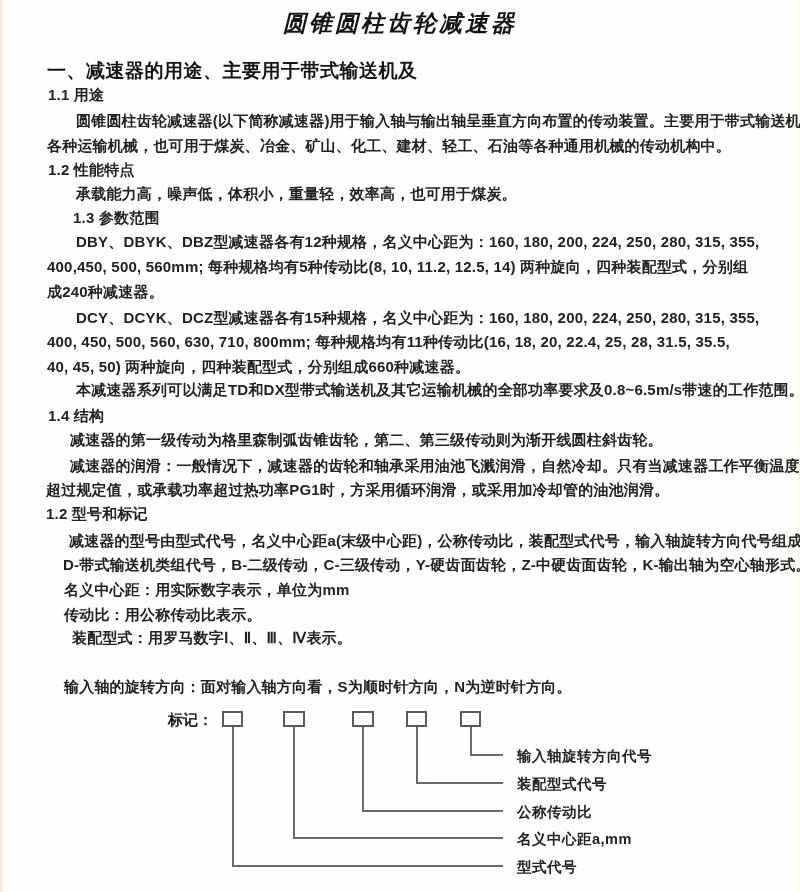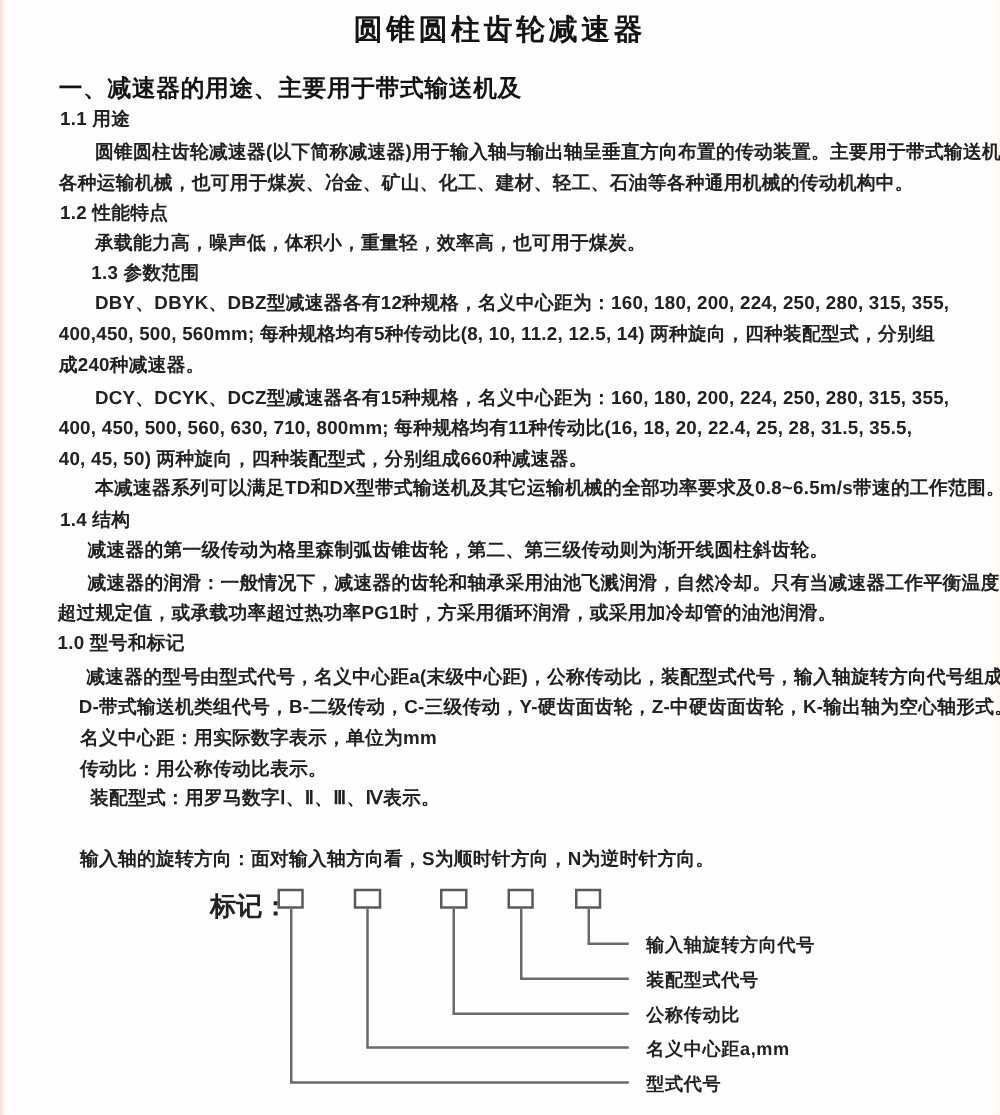--- a/index.html
+++ b/index.html
@@ -18,36 +18,36 @@
     pointer-events:none;
   }
   .edge-right {
     position:absolute; right:0; top:0; bottom:0; width:6px;
     background:linear-gradient(to left, #fdf8e9, rgba(255,255,255,0));
     pointer-events:none;
   }
   .doc-title {
     position:absolute; top:8px; left:0; right:0;
     text-align:center; font-size:23px; font-weight:700;
-    letter-spacing:3px; color:#141414;
+    letter-spacing:3px; color:#141414;font-style:italic;
   }
   .doc-heading {
     position:absolute; left:47px; top:58px;
     font-size:19px; font-weight:700; color:#141414;
     letter-spacing:0.5px;
   }
   .tline {
     position:absolute;
     font-size:15px; font-weight:600; color:#222;
     white-space:nowrap; letter-spacing:0.2px;
   }
   .sec { font-weight:600; }
   
   .mark-prefix {
-    position:absolute; font-size:21px; font-weight:600; color:#222;
+    position:absolute; font-size:15px; font-weight:600; color:#222;
   }
   .dg-box {
     position:absolute; width:21px; height:16px;
     border:2px solid #5a5a5a; background:transparent;
   }
   .dg-v { position:absolute; width:2px; background:#6a6a6a; }
   .dg-h { position:absolute; height:2px; background:#6a6a6a; }
   .dg-label {
     position:absolute; left:517px;
     font-size:14.5px; font-weight:600; color:#222; white-space:nowrap;
@@ -74,21 +74,21 @@
   <div class="tline" style="left:47px; top:258px;">400,450, 500, 560mm; 每种规格均有5种传动比(8, 10, 11.2, 12.5, 14) 两种旋向，四种装配型式，分别组</div>
   <div class="tline" style="left:47px; top:283px;">成240种减速器。</div>
   <div class="tline" style="left:76px; top:309px;">DCY、DCYK、DCZ型减速器各有15种规格，名义中心距为：160, 180, 200, 224, 250, 280, 315, 355,</div>
   <div class="tline" style="left:47px; top:333px;">400, 450, 500, 560, 630, 710, 800mm; 每种规格均有11种传动比(16, 18, 20, 22.4, 25, 28, 31.5, 35.5,</div>
   <div class="tline" style="left:47px; top:358px;">40, 45, 50) 两种旋向，四种装配型式，分别组成660种减速器。</div>
   <div class="tline" style="left:76px; top:381px;">本减速器系列可以满足TD和DX型带式输送机及其它运输机械的全部功率要求及0.8~6.5m/s带速的工作范围。</div>
   <div class="tline sec" style="left:48px; top:407px;">1.4 结构</div>
   <div class="tline" style="left:70px; top:431px;">减速器的第一级传动为格里森制弧齿锥齿轮，第二、第三级传动则为渐开线圆柱斜齿轮。</div>
   <div class="tline" style="left:70px; top:457px;">减速器的润滑：一般情况下，减速器的齿轮和轴承采用油池飞溅润滑，自然冷却。只有当减速器工作平衡温度</div>
   <div class="tline" style="left:46px; top:481px;">超过规定值，或承载功率超过热功率PG1时，方采用循环润滑，或采用加冷却管的油池润滑。</div>
-  <div class="tline sec" style="left:46px; top:505px;">1.0 型号和标记</div>
+  <div class="tline sec" style="left:46px; top:505px;">1.2 型号和标记</div>
   <div class="tline" style="left:69px; top:532px;">减速器的型号由型式代号，名义中心距a(末级中心距)，公称传动比，装配型式代号，输入轴旋转方向代号组成。</div>
   <div class="tline" style="left:63px; top:556px;">D-带式输送机类组代号，B-二级传动，C-三级传动，Y-硬齿面齿轮，Z-中硬齿面齿轮，K-输出轴为空心轴形式。</div>
   <div class="tline" style="left:64px; top:581px;">名义中心距：用实际数字表示，单位为mm</div>
   <div class="tline" style="left:64px; top:606px;">传动比：用公称传动比表示。</div>
   <div class="tline" style="left:72px; top:629px;">装配型式：用罗马数字Ⅰ、Ⅱ、Ⅲ、Ⅳ表示。</div>
   <div class="tline" style="left:64px; top:654px;margin-top:24px;">输入轴的旋转方向：面对输入轴方向看，S为顺时针方向，N为逆时针方向。</div>
 
   <div>
     <span class="mark-prefix" style="left:168px; top:711px;">标记：</span>
 

